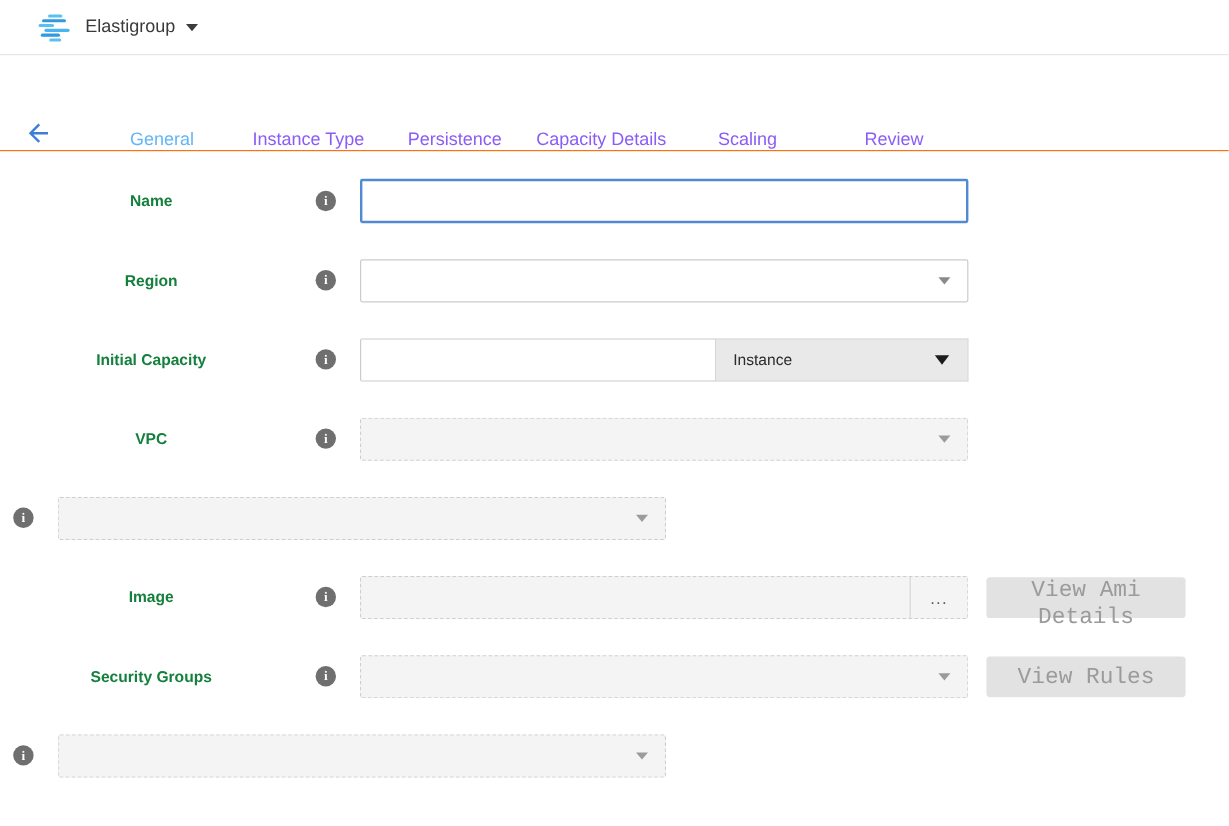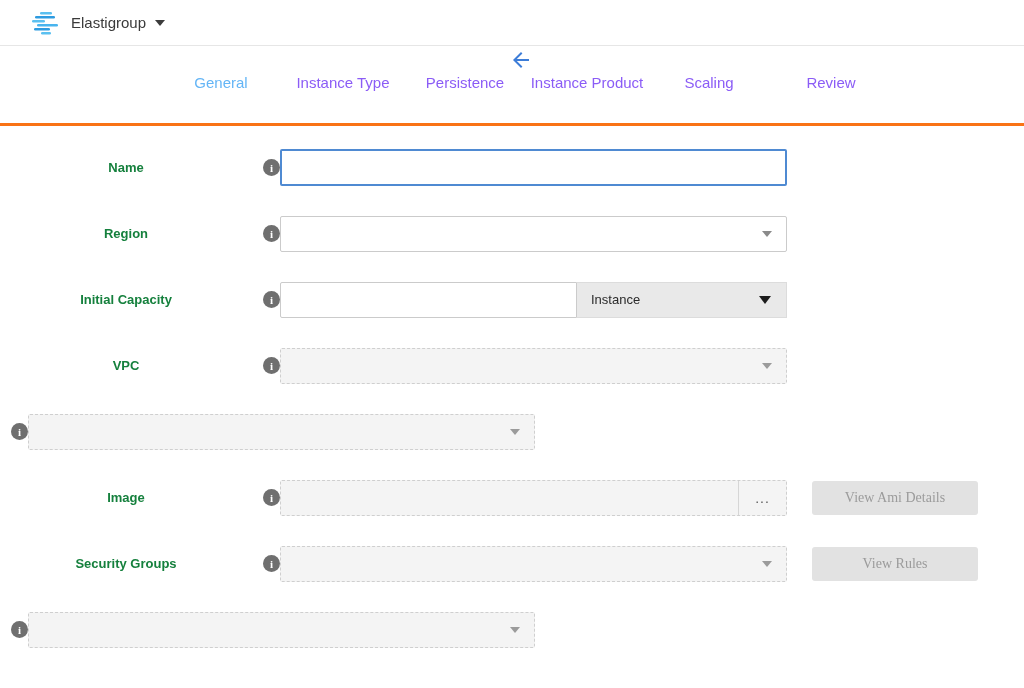--- a/index.html
+++ b/index.html
@@ -30,23 +30,22 @@
     width: 0; height: 0; margin-left: 9px;
     border-left: 5px solid transparent;
     border-right: 5px solid transparent;
     border-top: 6px solid #3c3c3c;
   }
 
   
   .tabbar {
     height: 80px;
     display: flex;
-    align-items: center;
-    border-bottom: 3px solid #f97316;
-    flex-direction: column;
+    align-items: flex-end;
+    border-bottom: 1px solid #f97316;
   }
   .back-btn {
     width: 28px; height: 28px;
     margin-left: 18px;
     display: flex; align-items: center; justify-content: center;
     cursor: pointer;
   }
   .tabs { display: flex; margin-left: 28px; }
   .tab {
     width: 122px;
@@ -79,21 +78,21 @@
     border-radius: 50%;
     background: #6f6f6f;
     color: #ffffff;
     font-size: 11px;
     font-weight: 700;
     display: flex; align-items: center; justify-content: center;
     flex: none;
     cursor: pointer;
     font-family: "Liberation Serif", "DejaVu Serif", serif;
   }
-  .control { width: 507px; display: flex; position: relative; }
+  .control { margin-left: 20px; width: 507px; display: flex; position: relative; }
 
   .text-input {
     width: 100%; height: 37px;
     border: 2px solid #4f8ad2;
     border-radius: 2px;
     outline: none;
     font-size: 14px;
     padding: 0 10px;
     background: #ffffff;
   }
@@ -164,28 +163,28 @@
   .picker .picker-btn {
     width: 47px;
     display: flex; align-items: center; justify-content: center;
     font-size: 14px;
     color: #5a5a5a;
     letter-spacing: 1px;
     cursor: pointer;
   }
 
   .action-btn {
-    margin-left: 25px;
+    margin-left: 15px;
     width: 166px; height: 34px;
     background: #e2e2e2;
     border: none;
     border-radius: 3px;
-    font-size: 14px;
+    font-size: 19px;
     color: #9b9b9b;
-    font-family: Liberation Serif, serif;
+    font-family: Liberation Mono, monospace;
     cursor: pointer;
     flex: none;
   }
 </style>
 </head>
 <body>
 
 <div class="topbar">
   <div class="brand">
     <svg class="logo" viewBox="0 0 28 24">
@@ -204,21 +203,21 @@
 <div class="tabbar">
   <div class="back-btn">
     <svg width="24" height="24" viewBox="0 0 24 24">
       <path d="M20 11H7.83l5.59-5.59L12 4l-8 8 8 8 1.41-1.41L7.83 13H20v-2z" fill="#3d7dd8"></path>
     </svg>
   </div>
   <div class="tabs">
     <div class="tab active">General</div>
     <div class="tab">Instance Type</div>
     <div class="tab">Persistence</div>
-    <div class="tab">Instance Product</div>
+    <div class="tab">Capacity Details</div>
     <div class="tab">Scaling</div>
     <div class="tab">Review</div>
   </div>
 </div>
 
 <div class="form">
 
   <div class="row">
     <div class="label-cell">Name</div>
     <span class="info">i</span>

